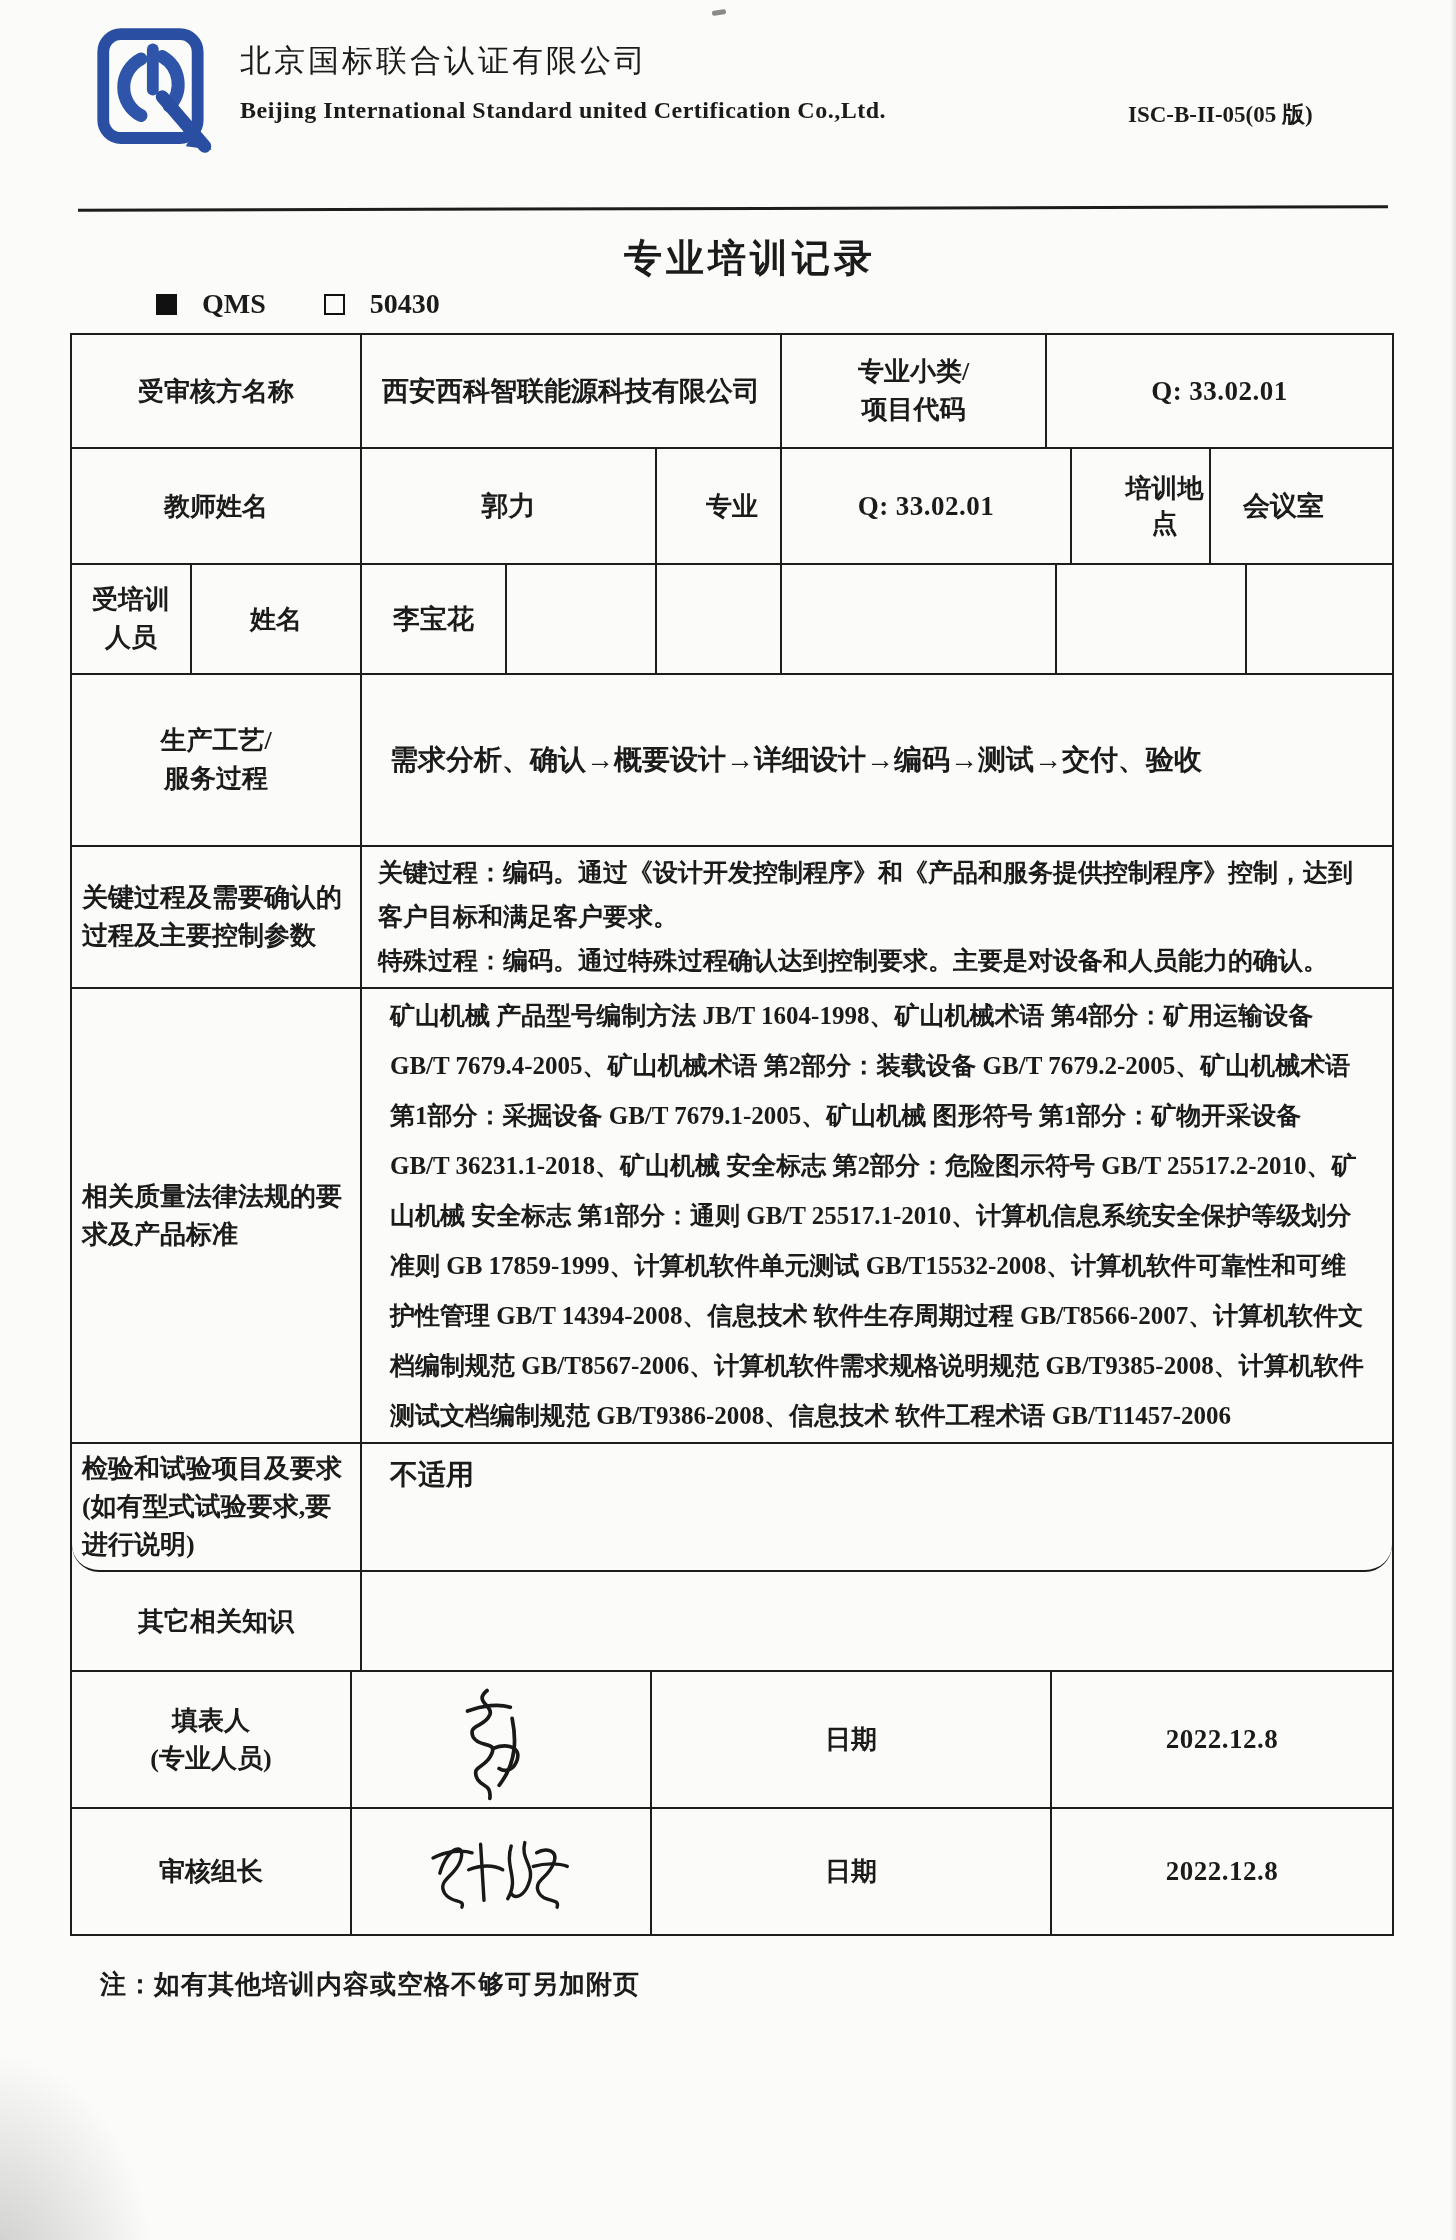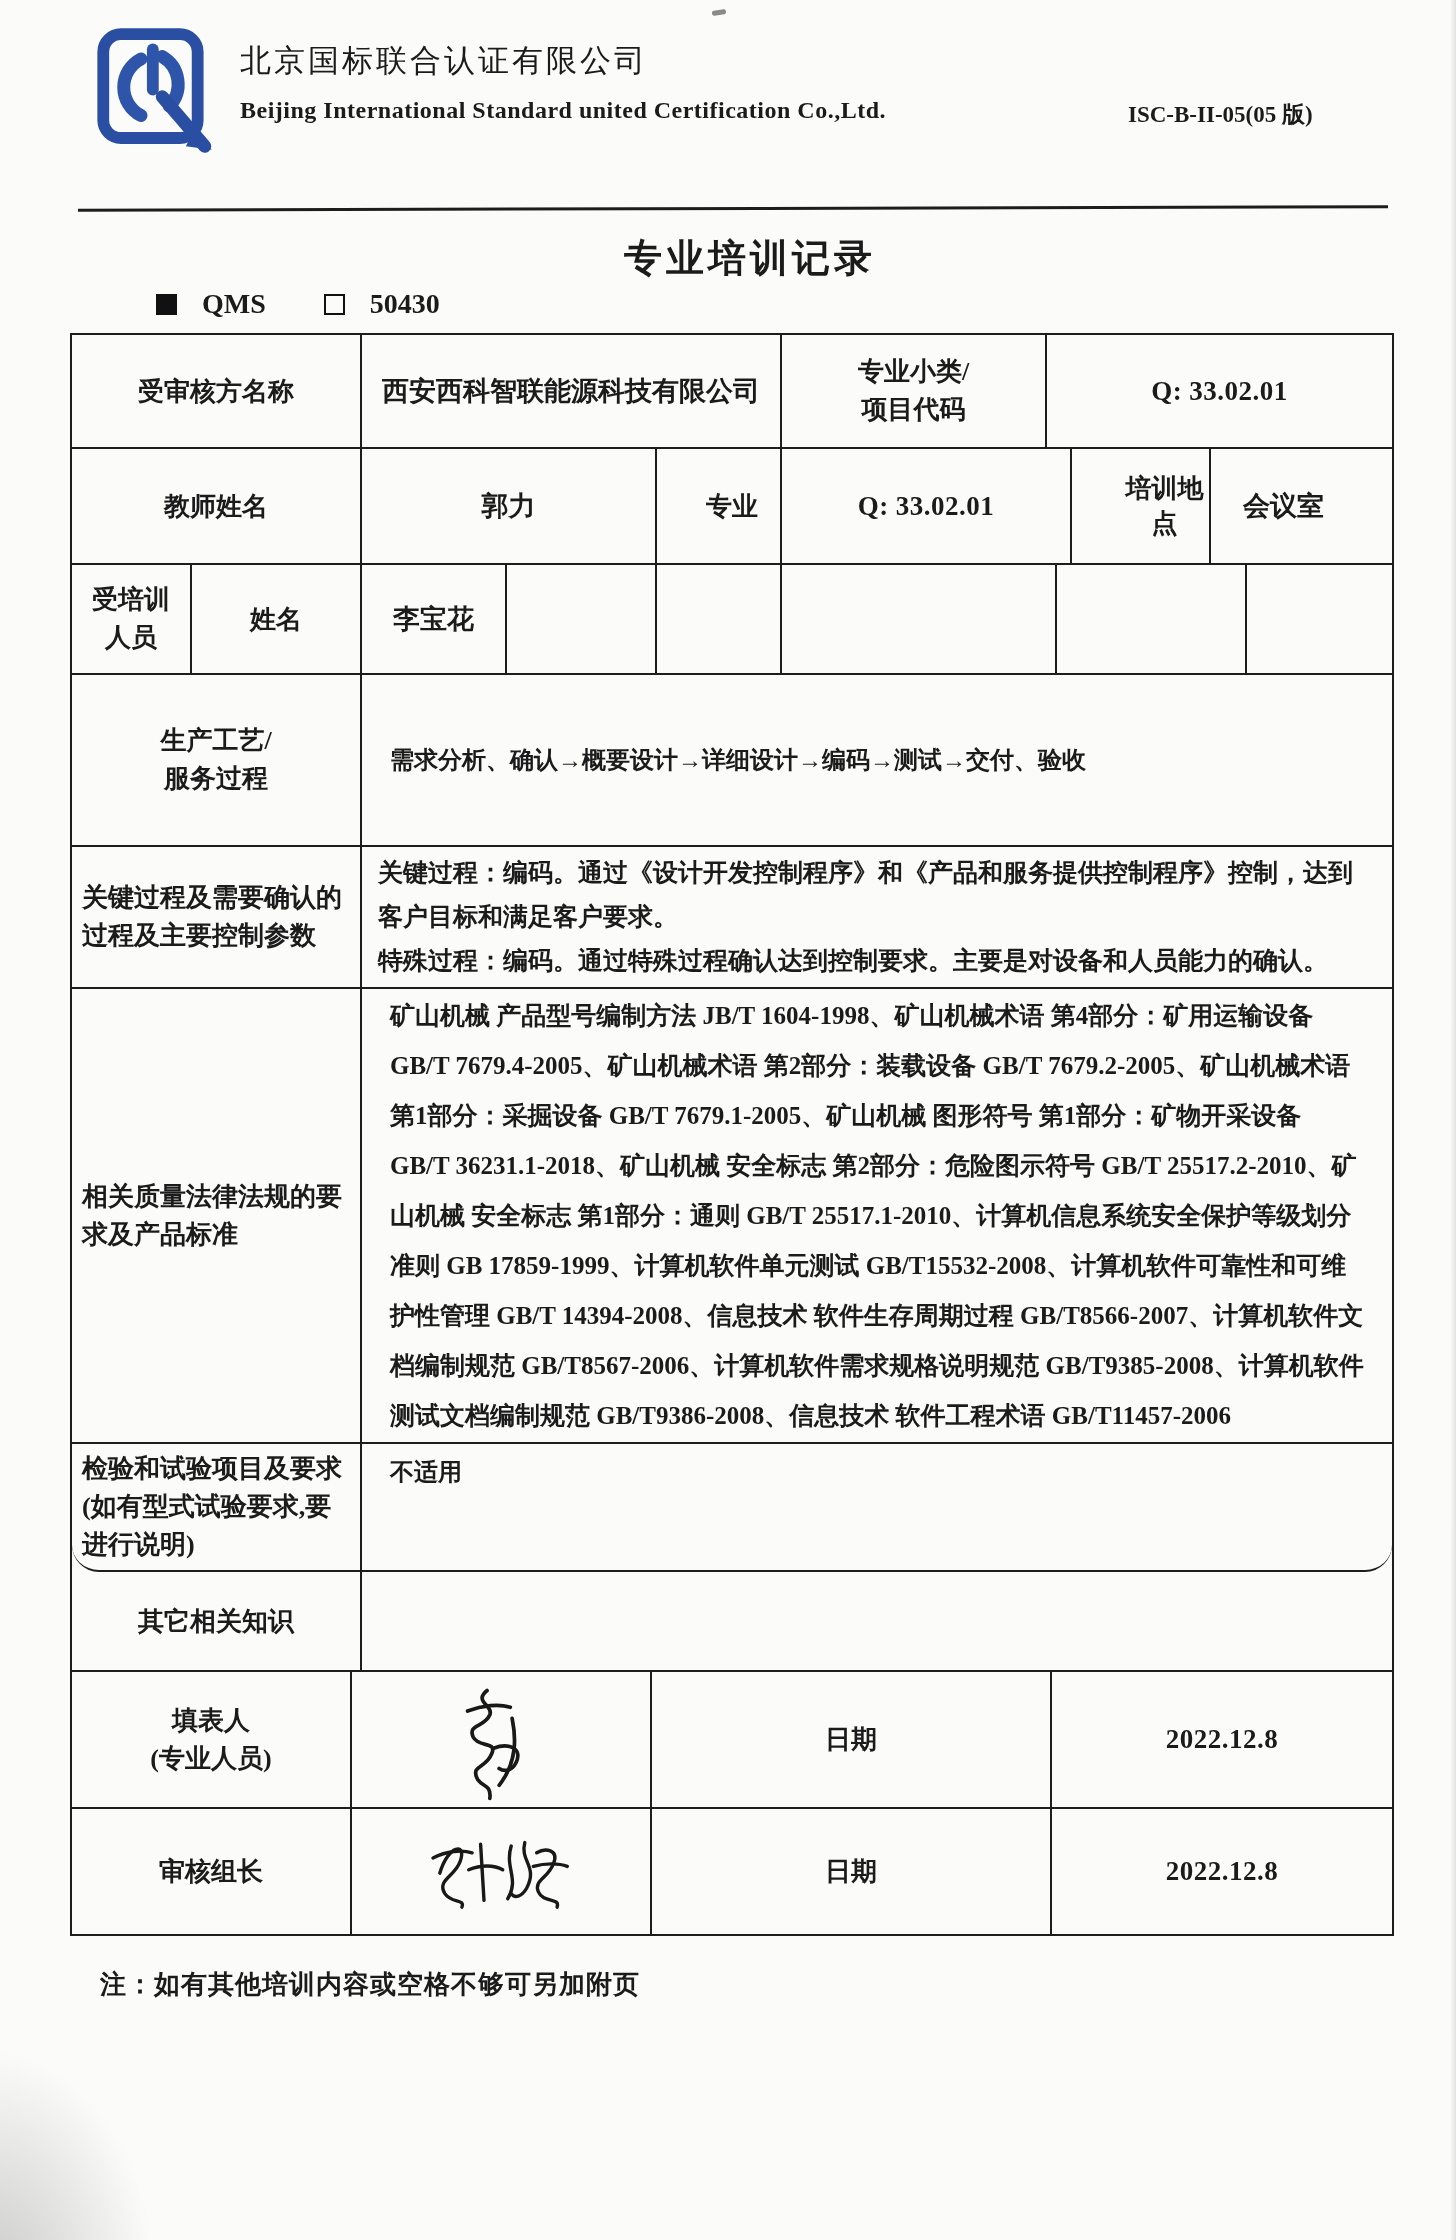--- a/index.html
+++ b/index.html
@@ -55,21 +55,21 @@
   .r4{height:172px;} .r5{height:142px;} .r6{height:455px;}
   .r7{height:128px;border-radius:27px;} .r8{height:100px;} .r9{height:137px;} .r10{height:125px;}
 
   
   .r1 .c1{width:290px;} .r1 .c2{width:420px;} .r1 .c3{width:265px;} .r1 .c4{width:345px;}
   .r2 .c1{width:290px;} .r2 .c2{width:295px;} .r2 .c3{width:125px;padding-left:27px;} .r2 .c4{width:290px;} .r2 .c5{width:139px;padding-left:48px;} .r2 .c6{width:145px;}
   .r3 .c1{width:120px;} .r3 .c2{width:170px;} .r3 .c3{width:145px;} .r3 .c4{width:150px;} .r3 .c5{width:125px;} .r3 .c6{width:275px;} .r3 .c7{width:190px;} .r3 .c8{width:145px;}
   .wide .c1{width:290px;} .wide .c2{width:1030px;}
   .sig .c1{width:280px;} .sig .c2{width:300px;} .sig .c3{width:400px;} .sig .c4{width:340px;}
 
-  .flow{font-size:24px;line-height:1.5;padding-left:28px;}
+  .flow{font-size:28px;line-height:1.5;padding-left:28px;}
   .para{font-size:25px;line-height:44px;margin:0;}
   .bigpara{font-size:25px;line-height:50px;margin:12px;}
   .label-left{align-items:flex-start;text-align:left;padding:8px 6px 8px 10px;}
   .sig-svg{width:170px;height:125px;}
   .sig-svg.tall{width:130px;height:130px;margin-top:8px;}
 
   .footnote{position:absolute;left:100px;top:1967px;font-size:26px;font-weight:700;letter-spacing:1px;}
 </style>
 </head>
 <body>

